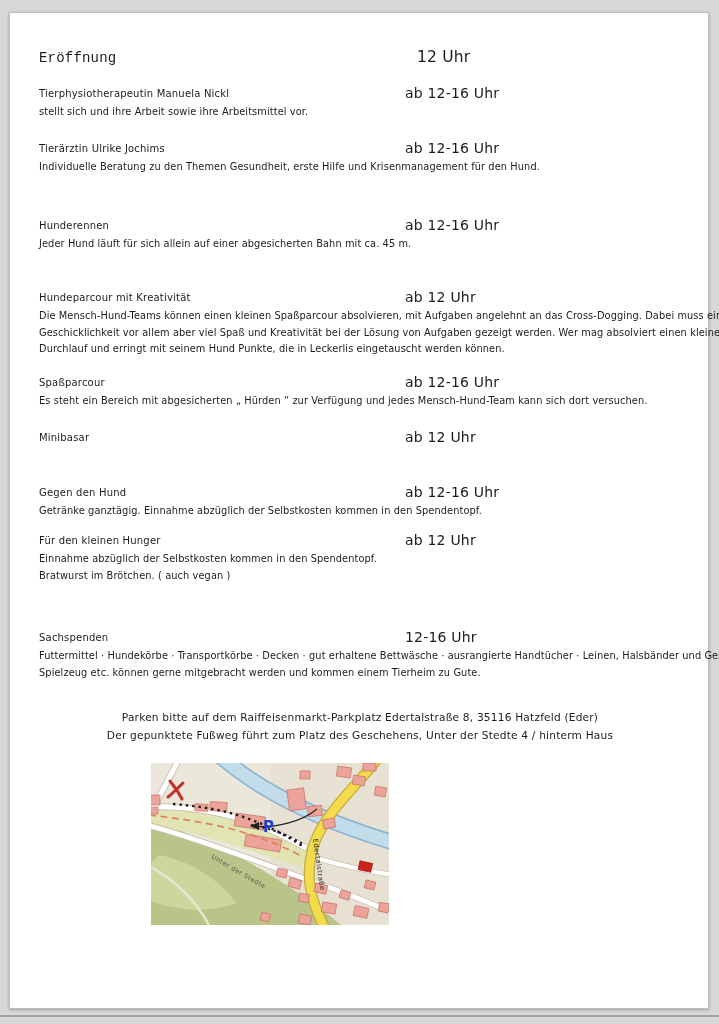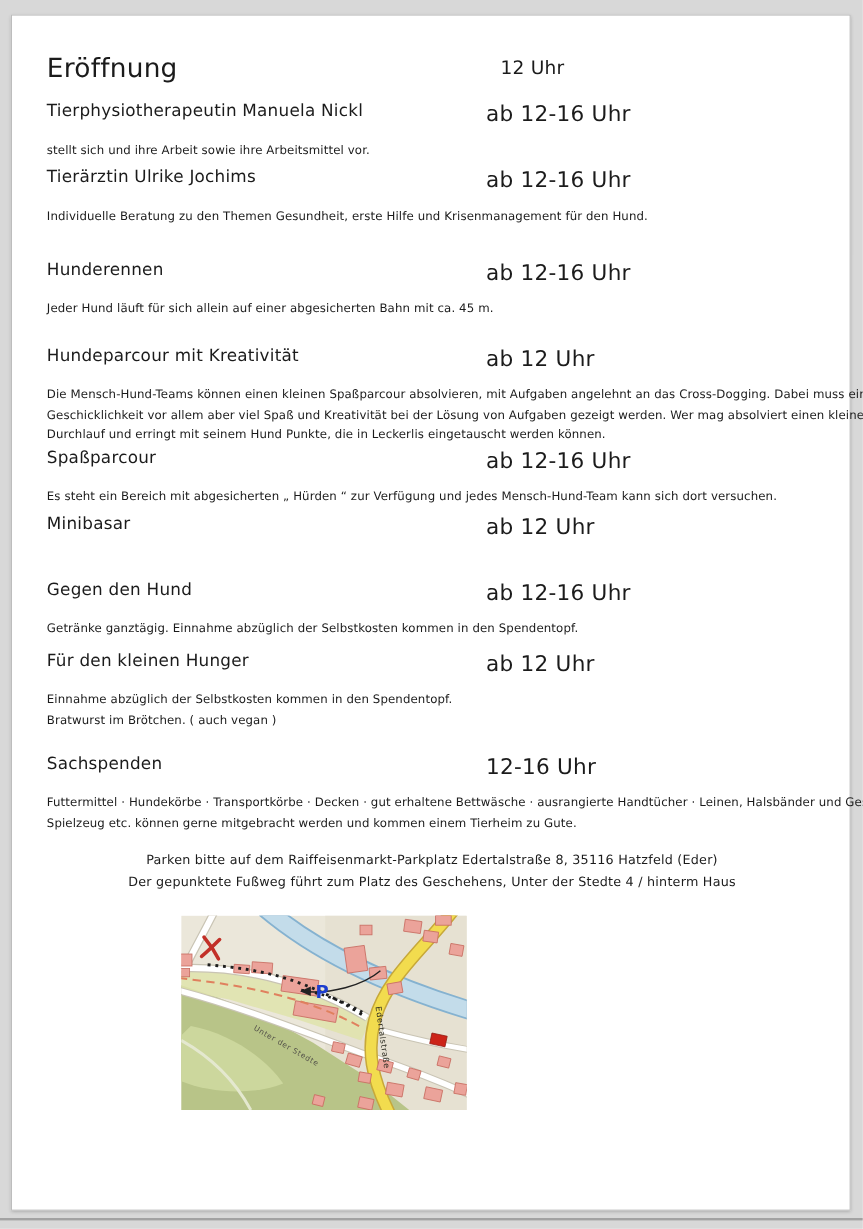--- a/index.html
+++ b/index.html
@@ -13,29 +13,29 @@
     position:absolute;left:9px;top:12px;width:700px;height:997px;
     background:#ffffff;border:1px solid #bdbdbd;
     box-shadow:0 1px 3px rgba(0,0,0,.25);
     box-sizing:border-box;
   }
   .page-sep{
     position:absolute;left:0;top:1015px;width:719px;height:2px;background:#a2a2a2;
   }
   .section{position:absolute;left:29px;right:24px;}
   .title{
-    display:block;font-size:14px;line-height:17px;letter-spacing:.2px;
+    display:block;font-size:10px;line-height:17px;letter-spacing:.2px;
     white-space:nowrap;
   }
-  .heading .title{font-size:22px;line-height:20px;}
+  .heading .title{font-size:14px;line-height:20px;font-family:Liberation Mono, monospace;}
   .time{
-    position:absolute;left:366px;top:0;font-size:18px;white-space:nowrap;letter-spacing:.2px;
+    position:absolute;left:366px;top:0;font-size:14px;white-space:nowrap;letter-spacing:.2px;
   }
   .heading .time{font-size:15.5px;left:378px;text-align:center;}
-  .desc{font-size:9.8px;line-height:16.5px;letter-spacing:.1px;margin-top:16px;}
+  .desc{font-size:9.8px;line-height:16.5px;letter-spacing:.1px;margin-top:2px;}
   .desc div{white-space:nowrap;}
   .footer{
     position:absolute;left:0;top:695px;width:700px;text-align:center;
     font-size:10.6px;line-height:18px;letter-spacing:.2px;
   }
   .mapwrap{position:absolute;left:141px;top:750px;width:238px;height:162px;}
   svg{display:block;}
 </style>
 </head>
 <body>
@@ -95,21 +95,21 @@
   </div>
 
   <div class="section" style="top:471px">
     <span class="title">Gegen den Hund</span>
     <span class="time">ab 12-16 Uhr</span>
     <div class="desc">
       <div>Getränke ganztägig. Einnahme abzüglich der Selbstkosten kommen in den Spendentopf.</div>
     </div>
   </div>
 
-  <div class="section" style="top:530px">
+  <div class="section" style="top:519px">
     <span class="title">Für den kleinen Hunger</span>
     <span class="time">ab 12 Uhr</span>
     <div class="desc">
       <div>Einnahme abzüglich der Selbstkosten kommen in den Spendentopf.</div>
       <div>Bratwurst im Brötchen. ( auch vegan )</div>
     </div>
   </div>
 
   <div class="section" style="top:616px">
     <span class="title">Sachspenden</span>

